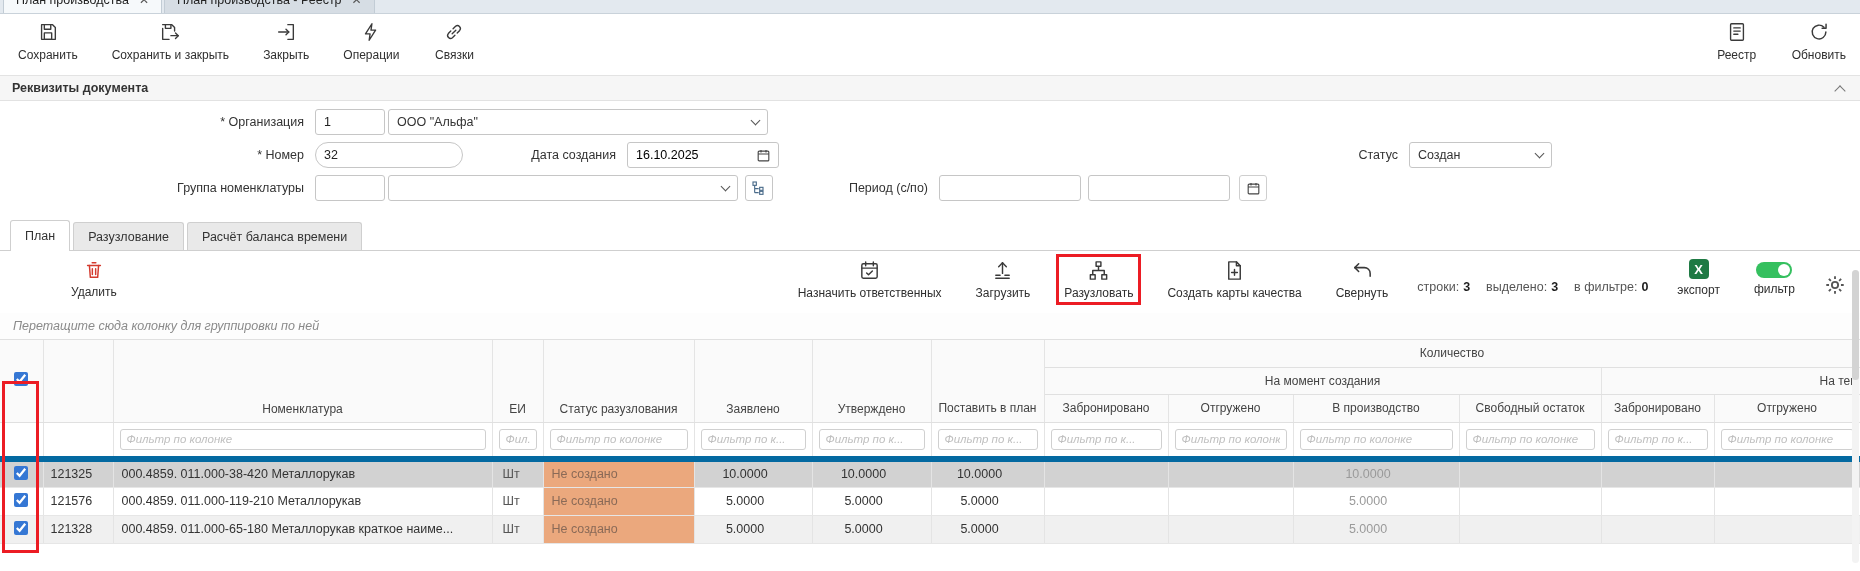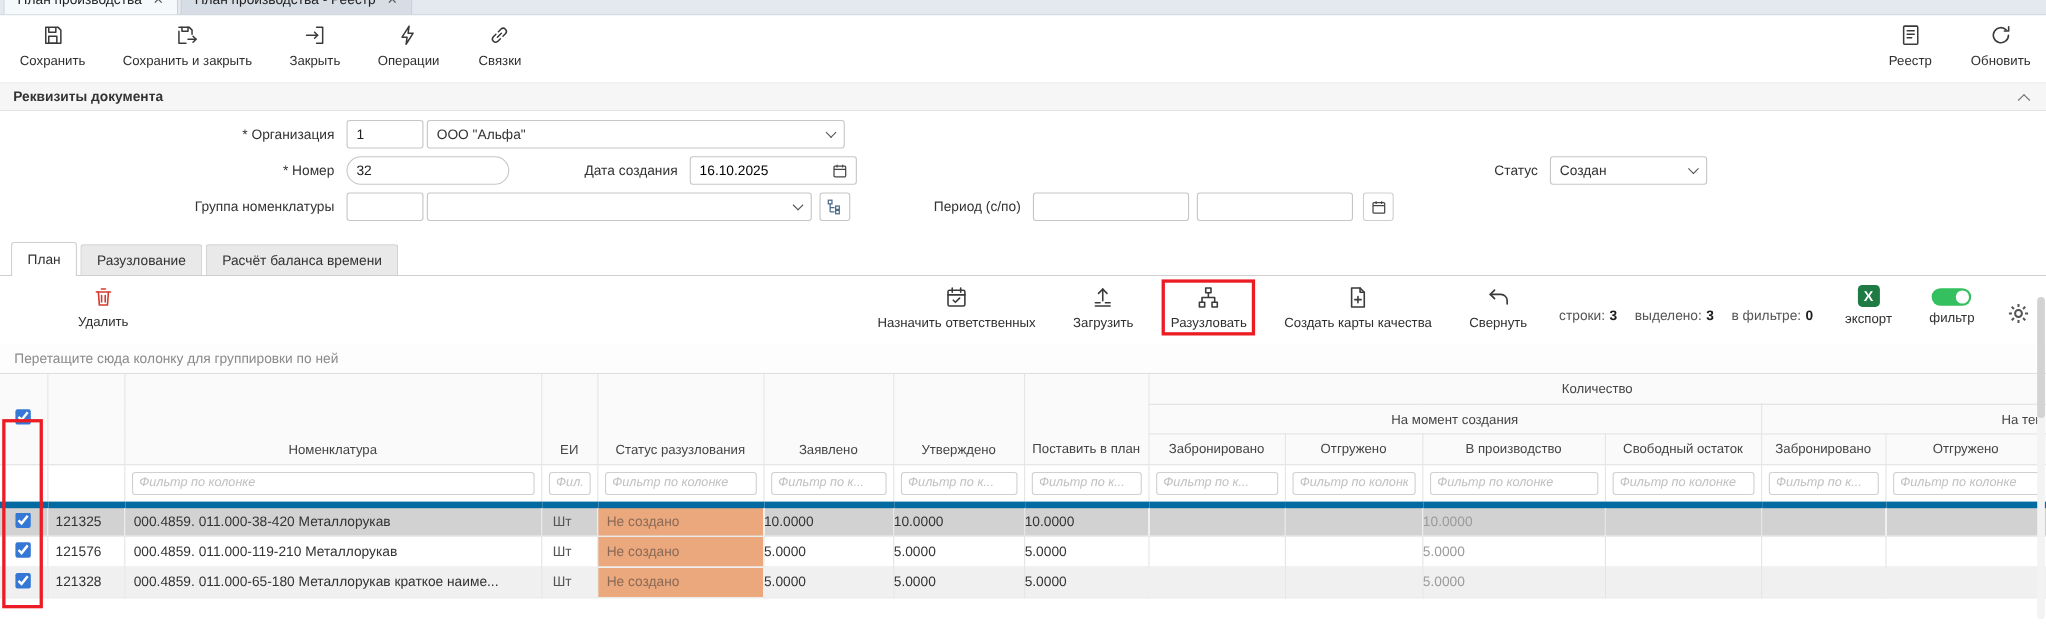--- a/index.html
+++ b/index.html
@@ -52,21 +52,21 @@
   .gbtn.hl { outline:3px solid #ec1c24; }
   .counters { display:flex; gap:16px; align-self:center; margin-top:14px; }
   .citem { color:#555; font-size:12.5px; white-space:nowrap; }
   .citem b { color:#1d1d1d; margin-left:4px; }
   .excel-ico { width:20px; height:20px; background:#1f7a44; border-radius:4px; color:#fff; font-weight:bold; font-size:13px; display:flex; align-items:center; justify-content:center; }
   .toggle { width:36px; height:16px; border-radius:9px; background:#35c05f; position:relative; margin-top:3px; }
   .toggle .knob { position:absolute; right:2px; top:2px; width:12px; height:12px; border-radius:50%; background:#fff; }
   .gear-wrap { align-self:center; margin-top:10px; cursor:pointer; }
 
   
-  .group-hint { height:27px; display:flex; align-items:center; padding-left:13px; color:#8a8a8a; border-bottom:1px solid #e0e0e0; background:#fdfdfd; }
+  .group-hint { height:27px; display:flex; align-items:center; padding-left:13px; font-style:italic; color:#8a8a8a; border-bottom:1px solid #e0e0e0; background:#fdfdfd; }
 
   
   table.grid { border-collapse:collapse; table-layout:fixed; width:1860px; }
   .grid th, .grid td { border-right:1px solid #e4e4e4; overflow:hidden; white-space:nowrap; }
   .grid thead th { background:#fafafa; font-weight:normal; color:#444; font-size:12px; }
   tr.h1 th { height:27px; }
   tr.h2 th { height:27px; border-bottom:1px solid #e0e0e0; }
   tr.h3 th { height:28px; border-bottom:1px solid #e0e0e0; }
   th.group-th { text-align:center; vertical-align:middle; border-bottom:1px solid #e0e0e0; }
   th.group-right { text-align:right; padding-right:4px; }
@@ -79,21 +79,21 @@
   .finp::placeholder { color:#c0c0c0; font-style:italic; }
   .grid tbody td { height:28px; font-size:12.5px; border-bottom:1px solid #e6e6e6; }
   tr.r0 { background:#d2d2d2; }
   tr.r1 { background:#fff; }
   tr.r2 { background:#f0f0f0; }
   td.sel { text-align:center; }
   td.id { padding-left:7px; }
   td.nom { padding-left:8px; }
   td.unit { padding-left:10px; color:#555; }
   td.status { padding-left:8px; background:#eba87d; color:#8a6a57; }
-  td.num { text-align:left; padding-right:16px; }
+  td.num { text-align:center; padding-right:16px; }
   td.dim { color:#9a9a9a; }
   input[type=checkbox] { width:14px; height:14px; accent-color:#3577d4; }
 
   
   .anno-box { position:absolute; border:3px solid #ec1c24; z-index:10; pointer-events:none; }
   #anno-left { left:2px; top:381px; width:37px; height:172px; }
   .vscroll { position:absolute; right:1px; top:270px; width:7px; height:293px; background:#f3f3f3; border-radius:4px; }
   .vscroll .thumb { width:7px; height:110px; background:#d3d3d3; border-radius:4px; }
 </style>
 </head>

